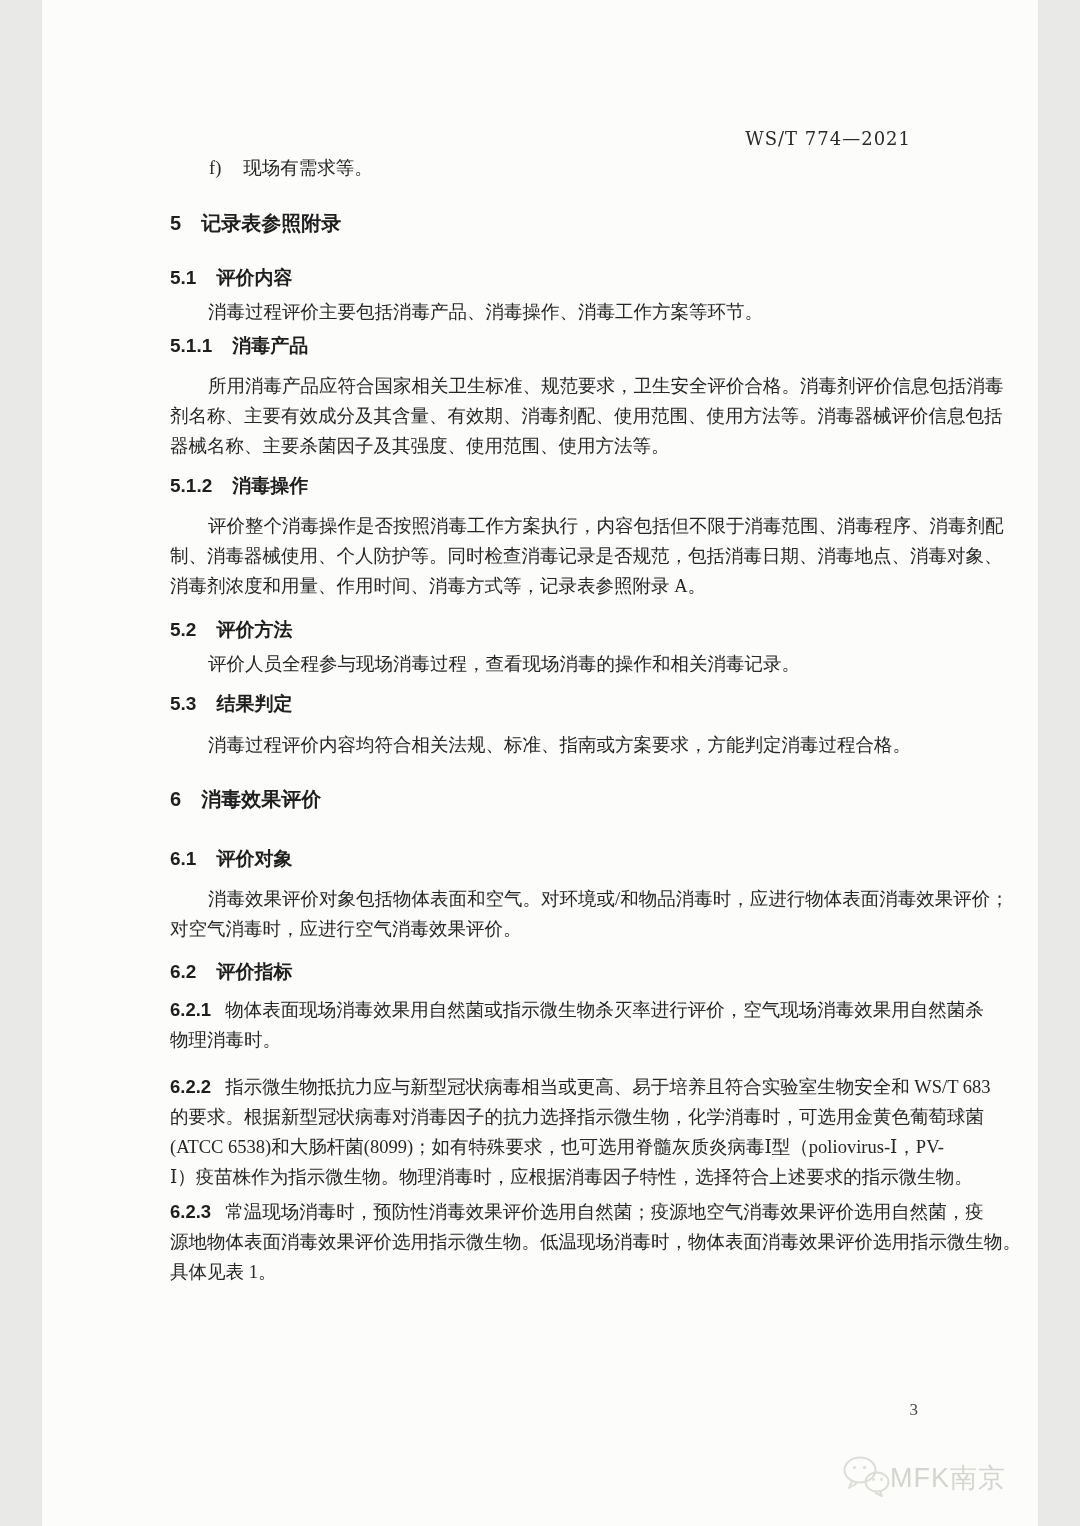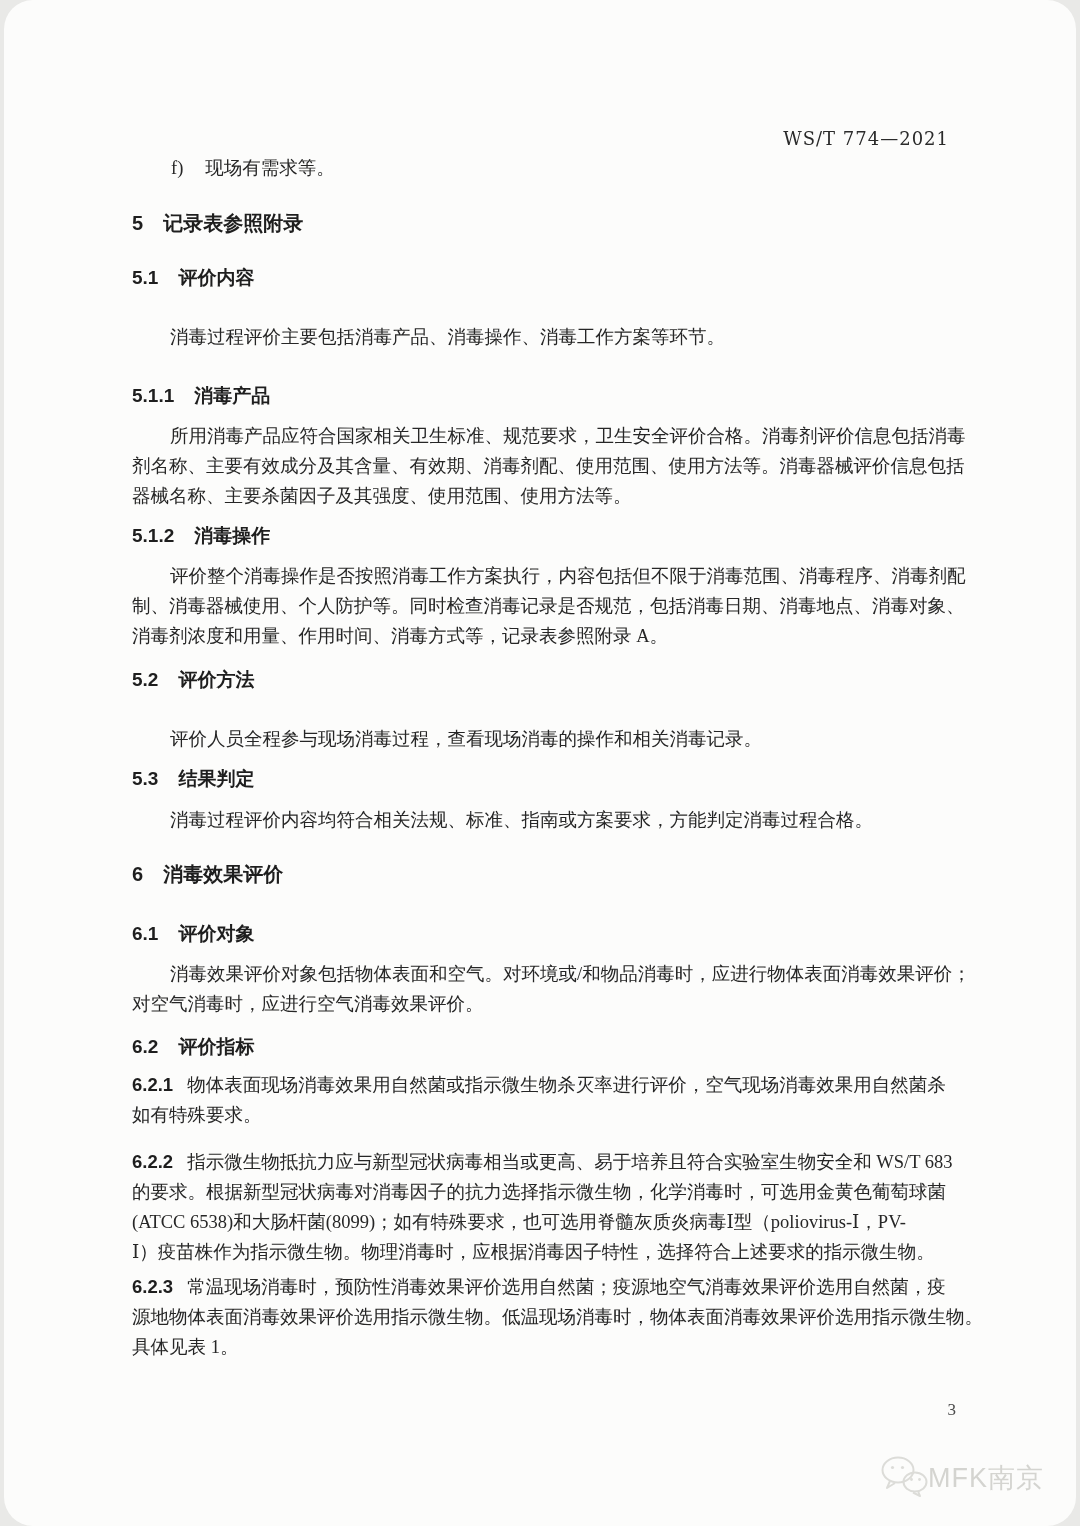--- a/index.html
+++ b/index.html
@@ -2,27 +2,26 @@
 <html><head>
 <meta charset="utf-8">
 <style>
   html,body{margin:0;padding:0;}
   body{
     background:#e9e9e7;
     font-family:"Liberation Serif","DejaVu Serif",serif;
   }
   .page{
     position:relative;
-    width:1072px;
+    width:996px;
     height:1526px;
     margin:0 auto;
     background:#fcfcfb;
     color:#262626;
     overflow:hidden;
-    border-radius:29px;
   }
   .std-header{
     position:absolute;
     top:128px;
     right:127px;
     font-size:18px;
     letter-spacing:1px;
     color:#2a2a2a;
     font-family:"DejaVu Serif","Liberation Serif",serif;
   }
@@ -53,21 +52,21 @@
   .heading .h-num{ display:inline-block; margin-right:20px; font-weight:bold; }
   .clause-num{
     font-family:"Liberation Sans","DejaVu Sans",sans-serif;
     font-weight:bold;
     display:inline-block;
     margin-right:14px;
     color:#1e1e1e;
   }
   
   .mt25{margin-top:25px;} .mt24{margin-top:24px;} .mt30{margin-top:30px;}
-  .mt15{margin-top:29px;} .mt14{margin-top:14px;} .mt13{margin-top:13px;}
+  .mt15{margin-top:4px;} .mt14{margin-top:14px;} .mt13{margin-top:13px;}
   .mt11{margin-top:11px;} .mt10{margin-top:10px;} .mt17{margin-top:17px;}
   .mt8{margin-top:8px;}  .mt5{margin-top:5px;}
   .page-number{
     position:absolute;
     top:1400px;
     right:120px;
     font-size:17px;
     color:#4a4a4a;
   }
   .watermark{
@@ -161,21 +160,21 @@
     </div>
 
     <div class="heading h-lv2 mt13">
       <span class="h-num">6.2</span><span>评价指标</span>
     </div>
 
     <div class="mt8">
       <div class="line">
         <span class="clause-num">6.2.1</span><span>物体表面现场消毒效果用自然菌或指示微生物杀灭率进行评价，空气现场消毒效果用自然菌杀</span>
       </div>
-      <div class="line">如有特殊要求。</div>
+      <div class="line">物理消毒时。</div>
     </div>
 
     <div class="mt17">
       <div class="line">
         <span class="clause-num">6.2.2</span><span>指示微生物抵抗力应与新型冠状病毒相当或更高、易于培养且符合实验室生物安全和 WS/T 683</span>
       </div>
       <div class="line">的要求。根据新型冠状病毒对消毒因子的抗力选择指示微生物，化学消毒时，可选用金黄色葡萄球菌</div>
       <div class="line">(ATCC 6538)和大肠杆菌(8099)；如有特殊要求，也可选用脊髓灰质炎病毒Ⅰ型（poliovirus-Ⅰ，PV-</div>
       <div class="line">Ⅰ）疫苗株作为指示微生物。物理消毒时，应根据消毒因子特性，选择符合上述要求的指示微生物。</div>
     </div>

